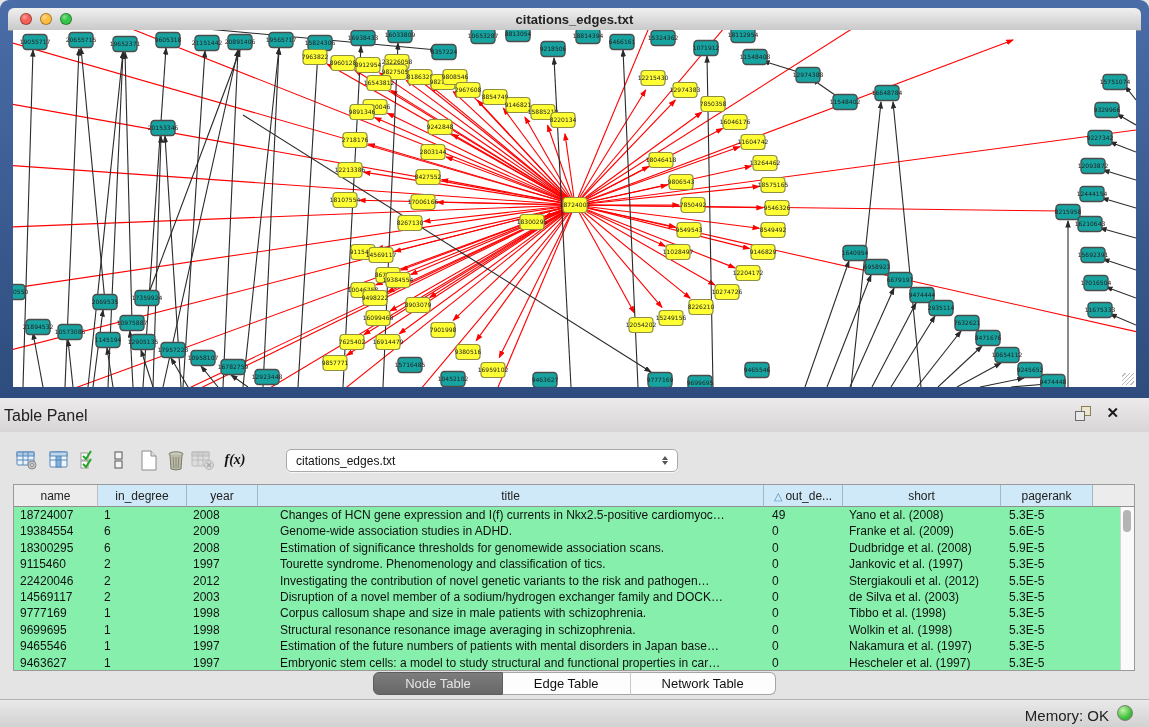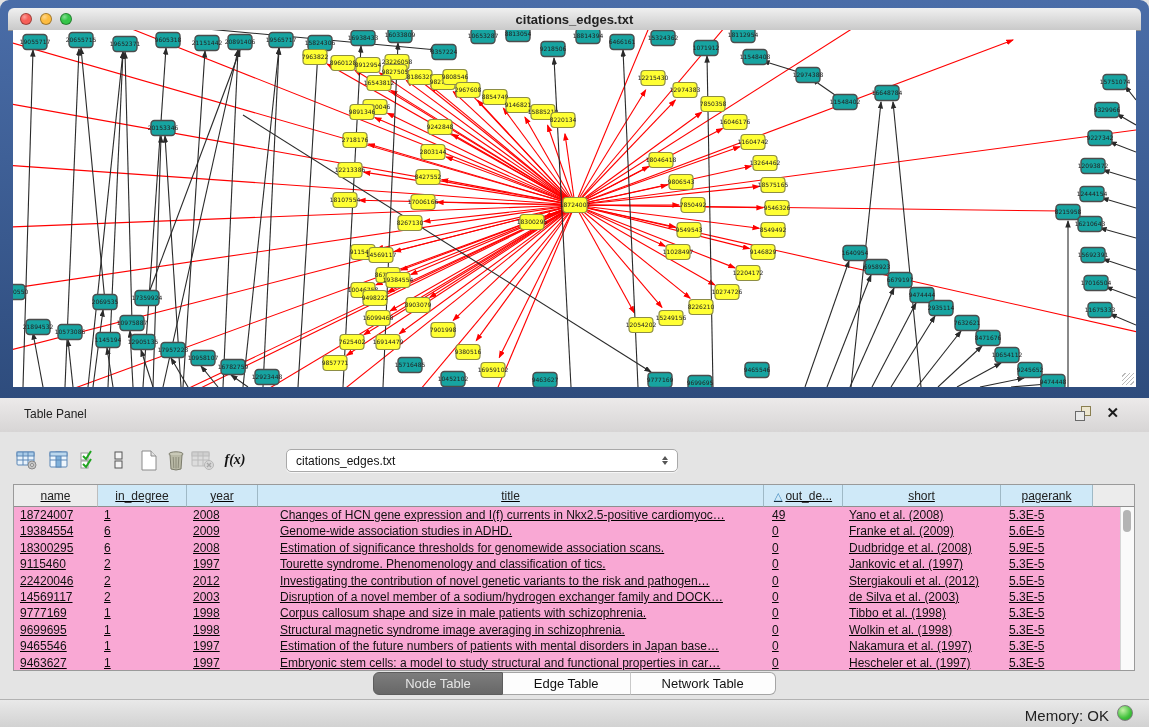--- a/index.html
+++ b/index.html
@@ -17,38 +17,38 @@
   #canvas-wrap{position:absolute;left:13px;top:30px;width:1123px;height:357px;background:#fff;overflow:hidden;}
   #canvas-wrap svg{display:block;}
   .node-rect-t{fill:#17a4a1;stroke:#4c4c4c;stroke-width:1.4;}
   .node-rect-y{fill:#ffff33;stroke:#8e8e45;stroke-width:1.2;}
   .node-label{font-family:"DejaVu Sans",sans-serif;font-size:6px;fill:#222;text-anchor:middle;}
   .grip{position:absolute;right:2px;bottom:2px;width:12px;height:12px;
     background:repeating-linear-gradient(135deg,transparent 0 2px,#bbb 2px 3px);}
   
   #panel-bar{position:absolute;left:0;top:398px;width:1149px;height:34px;
     background:linear-gradient(#eceaea,#d7d5d5);border-bottom:1px solid #bdbdbd;}
-  #panel-bar .ptitle{position:absolute;left:24px;top:9px;font-size:12px;color:#222;}
+  #panel-bar .ptitle{position:absolute;left:4px;top:9px;font-size:16px;color:#222;}
   #float-btn{position:absolute;right:58px;top:8px;width:16px;height:16px;}
   #float-btn .sq1{position:absolute;left:6px;top:0;width:8px;height:8px;border:1.5px solid #8a7f50;background:#ece6cf;}
   #float-btn .sq2{position:absolute;left:0;top:5px;width:8px;height:8px;border:1.5px solid #6a6a6a;background:#e9e9e9;}
   #close-btn{position:absolute;right:30px;top:6px;font-size:15px;font-weight:700;color:#1a1a1a;line-height:18px;}
   #toolbar{position:absolute;left:0;top:432px;width:1149px;height:36px;background:#e4e4e4;}
   .tbtn{position:absolute;top:15px;width:26px;height:26px;display:flex;align-items:center;justify-content:center;}
   #fx-btn{font-size:14px;color:#111;font-style:italic;font-weight:700;font-family:"Liberation Serif",serif;}
   #combo{position:absolute;left:286px;top:17px;width:392px;height:23px;background:#fff;
     border:1px solid #a9a9a9;border-radius:5px;box-sizing:border-box;
     display:flex;align-items:center;box-shadow:0 1px 0 rgba(255,255,255,.7);}
   #combo .cv{font-size:12px;color:#111;padding-left:9px;flex:1;}
   #combo .steppers{width:16px;display:flex;flex-direction:column;align-items:center;gap:1px;padding-right:4px;}
   .tri-up{width:0;height:0;border-left:3.5px solid transparent;border-right:3.5px solid transparent;border-bottom:4.5px solid #555;}
   .tri-dn{width:0;height:0;border-left:3.5px solid transparent;border-right:3.5px solid transparent;border-top:4.5px solid #555;}
   
   #tablewrap{position:absolute;left:13px;top:484px;width:1122px;height:187px;
-    background:#f9a8d4;border:1px solid #9a9a9a;box-sizing:border-box;overflow:hidden;text-decoration:underline;}
+    background:#86efac;border:1px solid #9a9a9a;box-sizing:border-box;overflow:hidden;}
   .tr{display:grid;grid-template-columns:84px 89px 71px 506px 79px 158px 92px 1fr;}
   .thead .th{height:22px;line-height:22px;font-size:12px;color:#222;text-align:center;
     background:#cfe9f8;border-right:1px solid #9fb9c6;border-bottom:1px solid #8f8f8f;box-sizing:border-box;
     overflow:hidden;white-space:nowrap;}
   .thead .th.first{background:#ececec;border-right:1px solid #bdbdbd;}
   .thead .th.filler{background:#ececec;border-right:none;}
   .thead .sortg{color:#4a8fc0;font-size:11px;margin-right:3px;}
   .tbody .tr{height:16.4px;}
   .tbody .td{font-size:12px;color:#111;line-height:16.4px;white-space:nowrap;overflow:hidden;box-sizing:border-box;}
   .tbody .td.c0{padding-left:6px;}  .tbody .td.c1{padding-left:6px;}
@@ -875,21 +875,21 @@
         <div class="td c2">1998</div>
         <div class="td c3">Corpus callosum shape and size in male patients with schizophrenia.</div>
         <div class="td c4">0</div>
         <div class="td c5">Tibbo et al. (1998)</div>
         <div class="td c6">5.3E-5</div>
       </div>
       <div class="tr">
         <div class="td c0">9699695</div>
         <div class="td c1">1</div>
         <div class="td c2">1998</div>
-        <div class="td c3">Structural magnetic syndrome image averaging in schizophrenia.</div>
+        <div class="td c3">Structural resonance resonance image averaging in schizophrenia.</div>
         <div class="td c4">0</div>
         <div class="td c5">Wolkin et al. (1998)</div>
         <div class="td c6">5.3E-5</div>
       </div>
       <div class="tr">
         <div class="td c0">9465546</div>
         <div class="td c1">1</div>
         <div class="td c2">1997</div>
         <div class="td c3">Estimation of the future numbers of patients with mental disorders in Japan base…</div>
         <div class="td c4">0</div>

